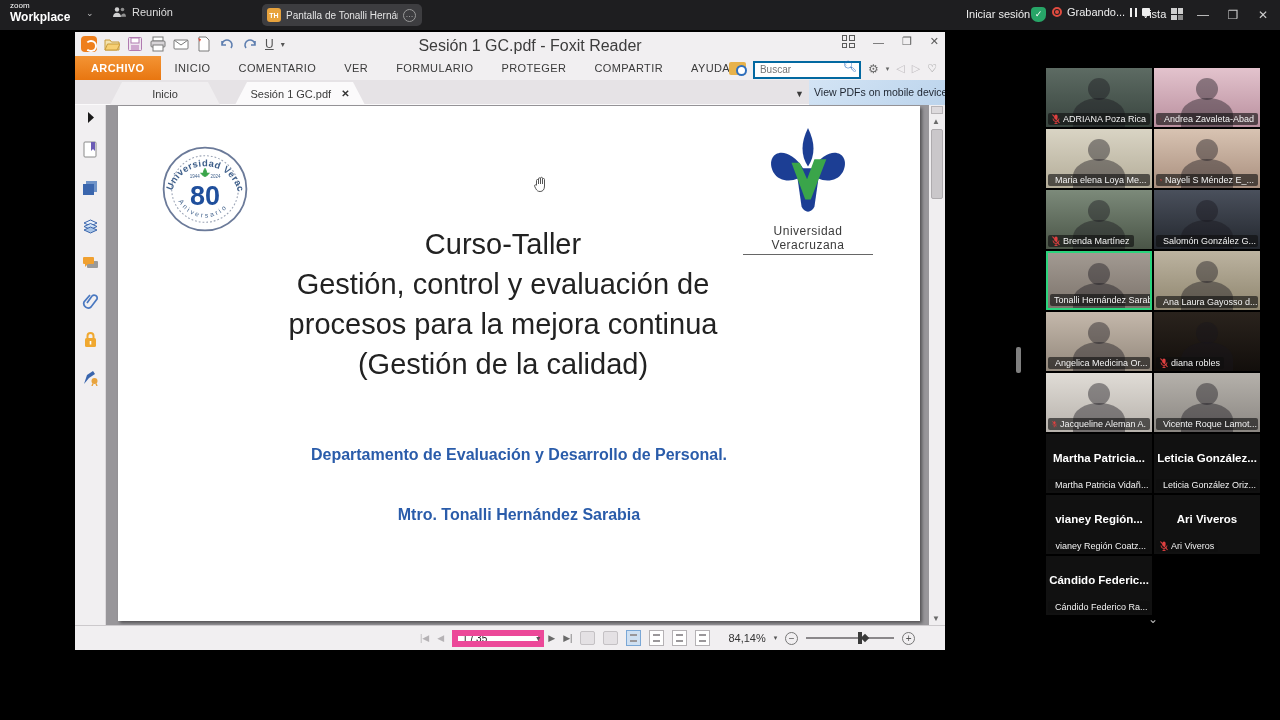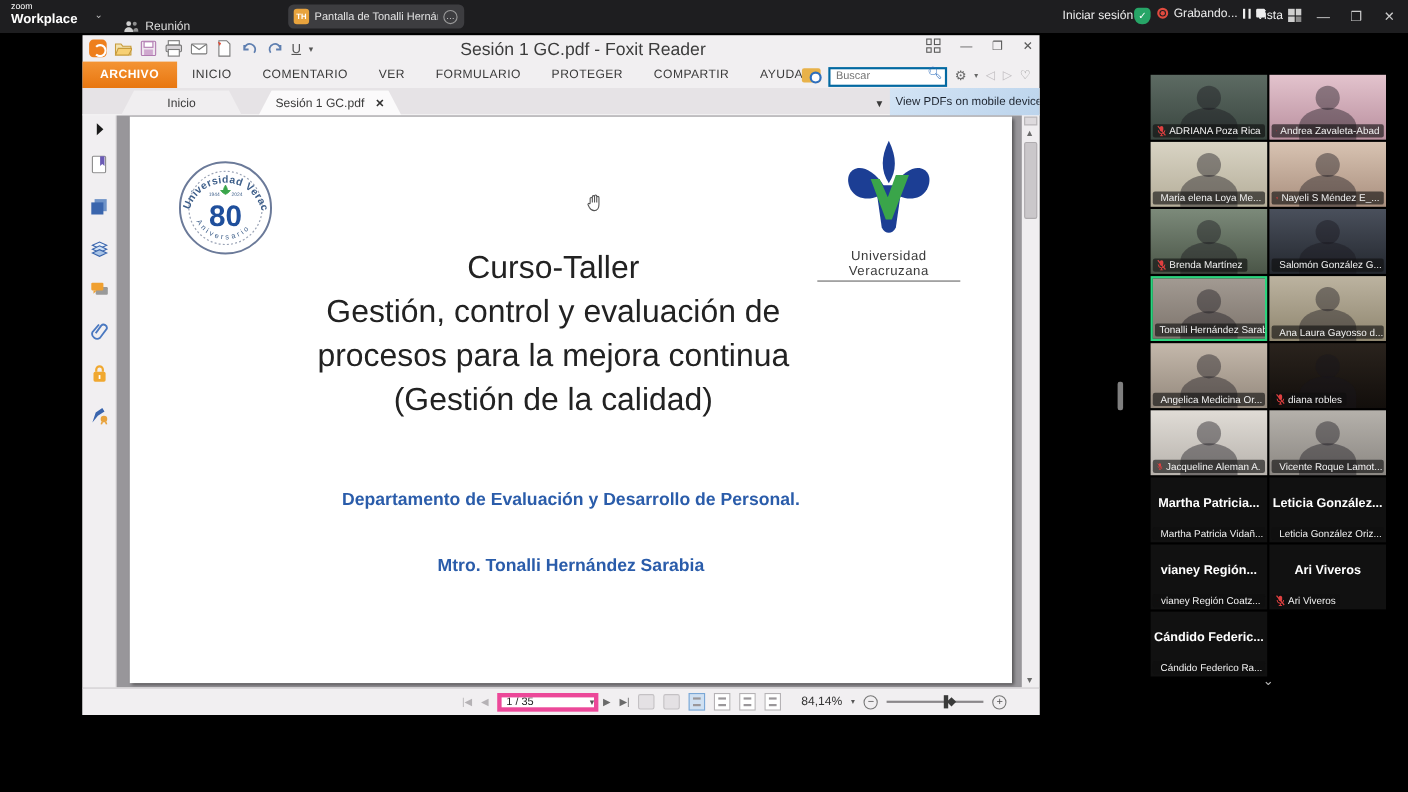--- a/index.html
+++ b/index.html
@@ -6,21 +6,21 @@
   html,body { width:1280px; height:720px; background:#000; overflow:hidden;
               font-family:"Liberation Sans", sans-serif; }
 
   
   #zoom-topbar { position:absolute; left:0; top:0; width:1280px; height:30px;
     background:#1e1e20; color:#ddd; }
   .brand { position:absolute; left:10px; top:2px; color:#fff; line-height:1; }
   .brand .b1 { font-size:8px; display:block; }
   .brand .b2 { font-size:12px; font-weight:bold; display:block; margin-top:1px;}
   .tb-chev { position:absolute; left:86px; top:8px; color:#bbb; font-size:9px; }
-  .meeting { position:absolute; left:112px; top:18px; display:flex; gap:6px; align-items:center;
+  .meeting { position:absolute; left:112px; top:6px; display:flex; gap:6px; align-items:center;
     color:#ddd; font-size:11px; }
   .tab-pill { position:absolute; left:262px; top:4px; height:22px; width:160px;
     background:#3d3d40; border-radius:5px; display:flex; align-items:center; gap:5px;
     padding:0 5px; }
   .th-avatar { width:14px; height:14px; border-radius:3px; background:var(--avatar-orange);
     color:#fff; font-size:7px; font-weight:bold; display:flex; align-items:center; justify-content:center; }
   .tab-pill .lbl { font-size:10px; color:#e4e4e4; white-space:nowrap; overflow:hidden; max-width:112px; }
   .ellipsis-btn { width:13px; height:13px; border:1px solid #9a9a9a; border-radius:50%;
     color:#cfcfcf; font-size:8px; line-height:10px; text-align:center; flex:0 0 auto;}
   .signin { position:absolute; left:966px; top:8px; font-size:11px; color:#eee; }
@@ -115,21 +115,21 @@
   #presenter-line { position:absolute; left:0; top:400px; width:802px; text-align:center;
     font-size:16px; font-weight:bold; color:var(--slide-blue); }
   #hand-cursor { position:absolute; left:415px; top:70px; }
 
   
   #fx-bottombar { position:absolute; left:0; top:593px; width:870px; height:25px;
     background:#f1eff1; border-top:1px solid #ccc9cc; display:flex; align-items:center;
     justify-content:flex-start; padding-left:345px; gap:8px; font-size:10px; color:#555; }
   .bb-arr { font-size:9px; color:#6a6a6a; }
   .bb-arr.dim { color:#b5b2b5; }
-  #page-combo { width:92px; height:17px; background:#fff; border:4px solid #ec4899;
+  #page-combo { width:92px; height:17px; background:#fff; border:6px solid #ec4899;
     font-size:10px; color:#222; padding:0 4px; }
   .combo-dd { margin-left:-16px; color:#555; font-size:8px; }
   .hist-icn { width:15px; height:14px; border:1px solid #c4c1c4; background:#e4e1e4; border-radius:2px;}
   .lay-icn { width:15px; height:16px; border:1px solid #b5b2b5; background:#fff; position:relative; }
   .lay-icn::after { content:""; position:absolute; left:3px; top:3px; right:3px; bottom:3px;
     border-top:2px solid #9a979a; border-bottom:2px solid #9a979a; }
   .lay-icn.sel { background:#cfe0f2; border-color:#7aa7d6; }
   .zoom-val { color:#333; font-size:11px; margin-left:10px; }
   .zoom-circle { width:13px; height:13px; border:1px solid #777; border-radius:50%;
     text-align:center; line-height:11px; font-size:10px; color:#555; }

